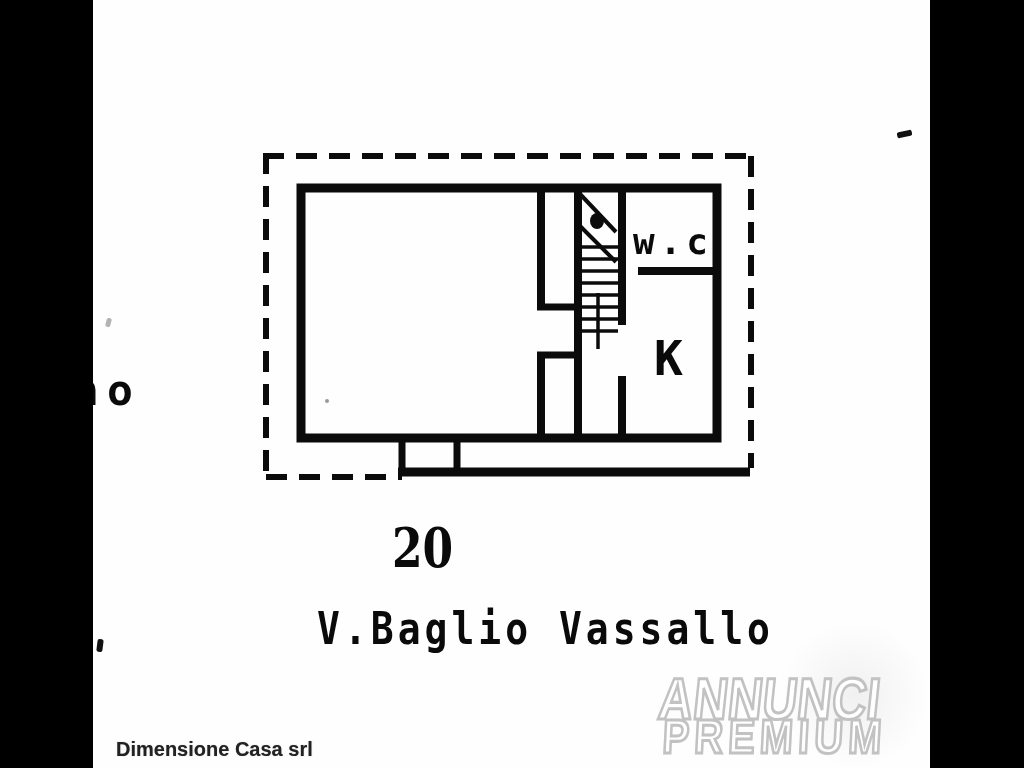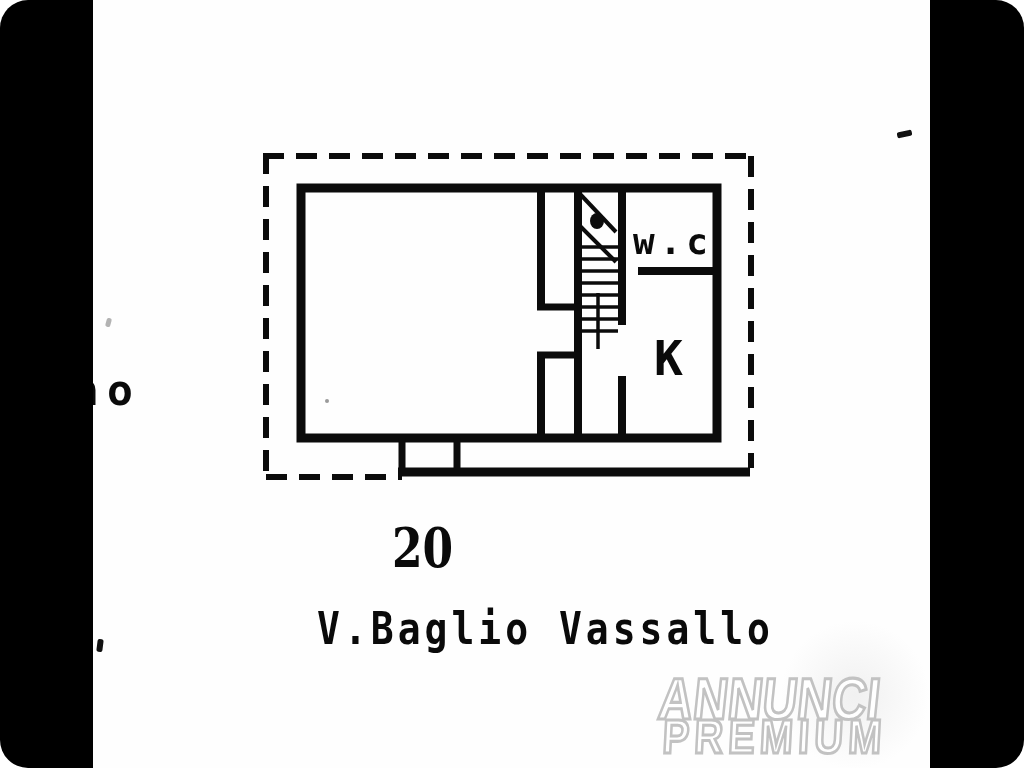--- a/index.html
+++ b/index.html
@@ -2,21 +2,20 @@
 <html><head>
 <meta charset="utf-8">
 <style>
   html,body{margin:0;padding:0;}
   #stage{
     position:relative;
     width:1024px;height:768px;
     background:#fefefe;
     overflow:hidden;
     font-family:"DejaVu Sans Mono", monospace;
-    border-radius:28px;
   }
   .bar{position:absolute;top:0;height:768px;background:#000;z-index:50;}
   #bar-left{left:0;width:93px;}
   #bar-right{left:930px;width:94px;}
   #plan-svg{position:absolute;left:0;top:0;z-index:10;}
   .ink-text{position:absolute;color:#0a0a0a;line-height:1;white-space:pre;z-index:20;}
   #wc-label{left:633px;top:224px;font-size:36px;font-weight:bold;letter-spacing:5px;}
   #k-label{left:654px;top:334px;font-size:48px;font-weight:bold;}
   #street-number{left:392px;top:521px;font-family:"DejaVu Serif",serif;font-size:44px;font-weight:bold;transform:scaleY(1.25);transform-origin:top left;}
   #street-name{left:317px;top:606px;font-size:38px;font-weight:bold;letter-spacing:4px;transform:scaleY(1.18);transform-origin:top left;}
@@ -96,20 +95,21 @@
   </svg>
 
   <span class="ink-text" id="wc-label">w.c</span>
   <span class="ink-text" id="k-label">K</span>
 
   <span class="ink-text" id="street-number">20</span>
   <span class="ink-text" id="street-name">V.Baglio Vassallo</span>
 
   <span class="ink-text" id="no-fragment">no</span>
 
+  <span id="company" class="ink-text">Dimensione Casa srl</span>
 
   <div id="wm-blob"></div>
   <div id="watermark">
     <span class="wm-line" id="wm-1">ANNUNCI</span>
     <span class="wm-line" id="wm-2">PREMIUM</span>
   </div>
 
   <div class="artifact" id="artifact-dash"></div>
   <div class="artifact" id="artifact-tick"></div>
   <div class="artifact" id="speck-1"></div>

